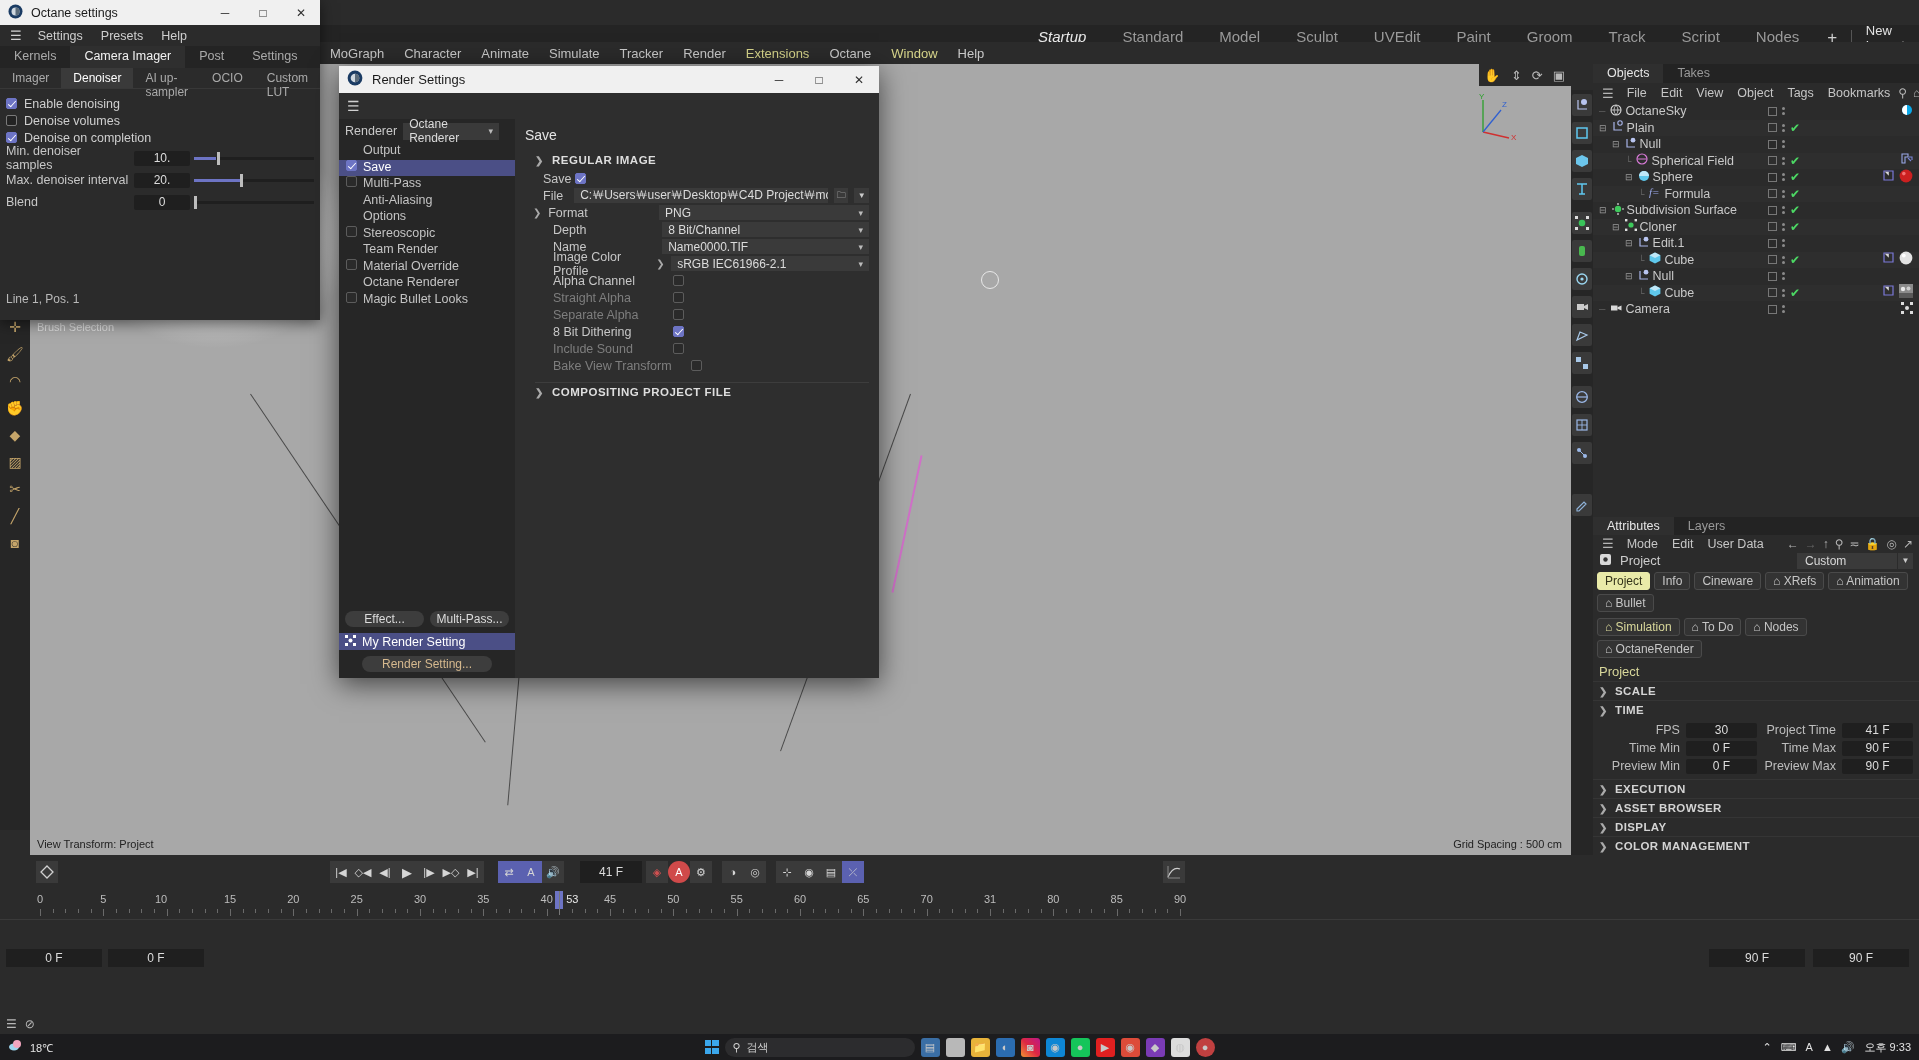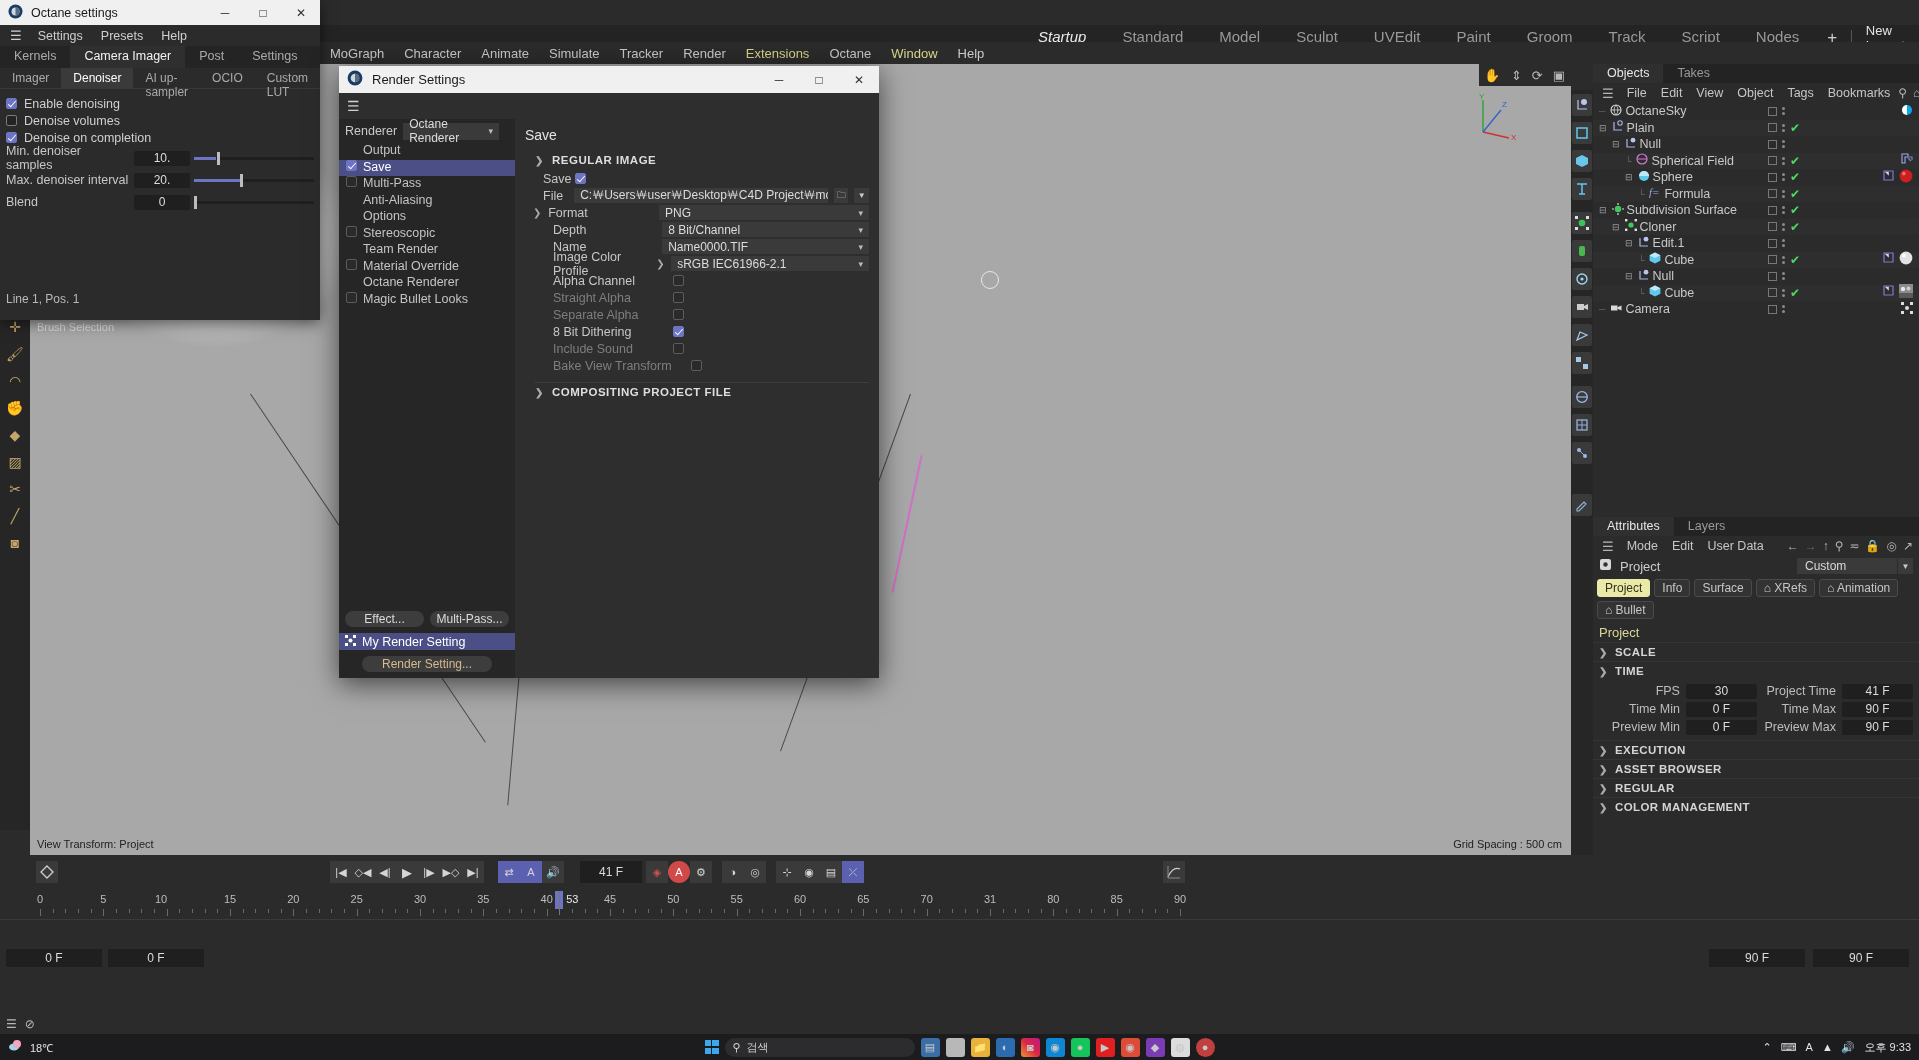--- a/index.html
+++ b/index.html
@@ -783,24 +783,30 @@
         <span class="title">Project</span>
         <span class="attr-sel">
           <span class="box">Custom</span>
           <span class="arrow">▼</span>
         </span>
       </div>
 
       <div class="chiprow" id="chips1">
           <div class="chip sel">Project</div>
           <div class="chip">Info</div>
-          <div class="chip">Surface</div>
+          <div class="chip">Cineware</div>
           <div class="chip">⌂ XRefs</div>
           <div class="chip">⌂ Animation</div>
           <div class="chip">⌂ Bullet</div>
+        </div>
+      <div class="chiprow" id="chips2">
+          <div class="chip y">⌂ Simulation</div>
+          <div class="chip">⌂ To Do</div>
+          <div class="chip">⌂ Nodes</div>
+          <div class="chip">⌂ OctaneRender</div>
         </div>
 
       <div class="sectitle">Project</div>
 
       <div class="secrow">
         <span class="caret">❯</span>
         <span>SCALE</span>
       </div>
       <div class="secrow">
         <span class="caret">❯</span>
@@ -829,21 +835,21 @@
       <div class="secrow">
         <span class="caret">❯</span>
         <span>EXECUTION</span>
       </div>
       <div class="secrow">
         <span class="caret">❯</span>
         <span>ASSET BROWSER</span>
       </div>
       <div class="secrow">
         <span class="caret">❯</span>
-        <span>REGULAR</span>
+        <span>DISPLAY</span>
       </div>
       <div class="secrow">
         <span class="caret">❯</span>
         <span>COLOR MANAGEMENT</span>
       </div>
     </div>
   </div>
 
   <div class="timeline">
     <div class="tl-toolrow">

